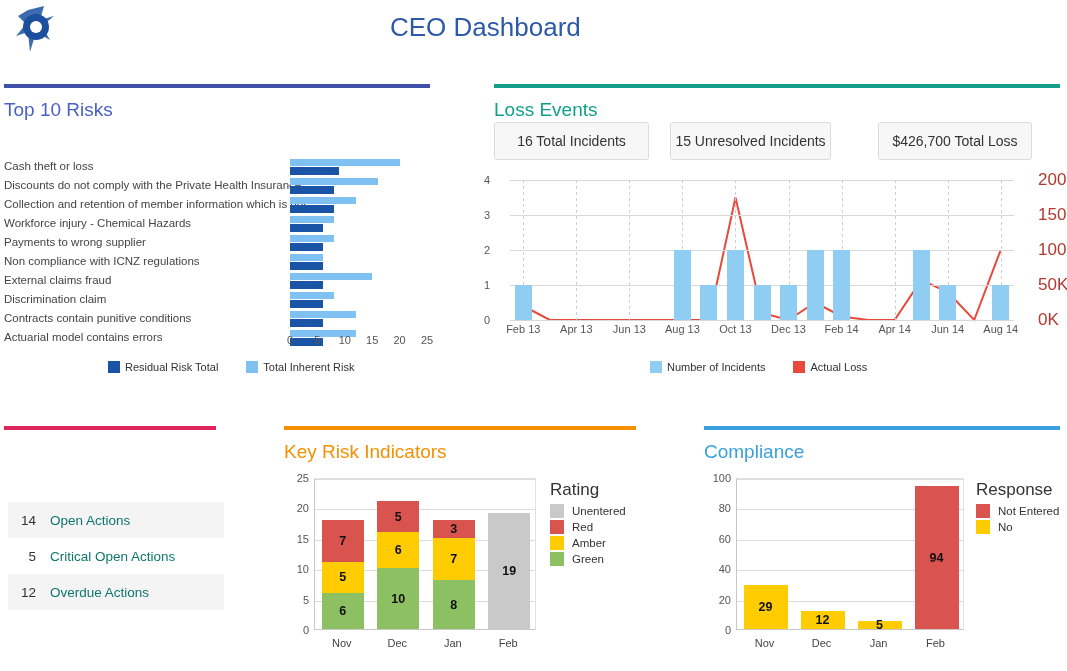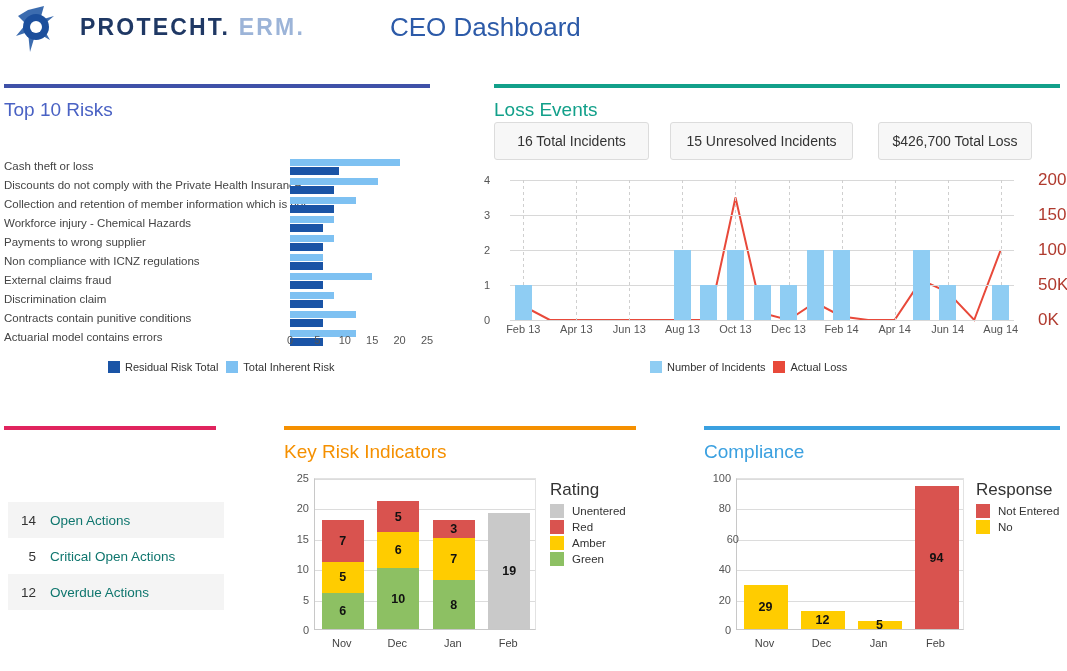--- a/index.html
+++ b/index.html
@@ -37,32 +37,32 @@
   .risk-label { position: absolute; left: 0; top: 2px; font-size: 11.5px; color: #444;
                 white-space: nowrap; }
   .risk-bars { position: absolute; left: 286px; top: 1px; width: 140px; height: 17px; }
   .bar-inherent { position: absolute; left: 0; top: 0px; height: 7px; background: #7ec1f2; }
   .bar-residual { position: absolute; left: 0; top: 8px; height: 8px; background: #1a54a6; }
   .risk-axis { position: absolute; left: 286px; top: 250px; width: 142px; height: 16px; }
   .risk-axis span { position: absolute; font-size: 11px; color: #555; transform: translateX(-50%); }
   .legend { position: absolute; font-size: 11px; color: #333; }
   .legend .sw { display: inline-block; width: 12px; height: 12px; vertical-align: -2px;
                 margin-right: 5px; }
-  .legend .it { margin-right: 8px; white-space: nowrap; }
+  .legend .it { margin-right: 28px; white-space: nowrap; }
 
   
   #p-loss { left: 494px; top: 84px; width: 566px; }
   #p-loss .rule { background: #12a08a; }
   #p-loss .panel-title { color: #12a08a; }
   .kpi-row { position: absolute; left: 0; top: 38px; width: 566px; height: 38px; }
   .kpi { position: absolute; height: 38px; border: 1px solid #dcdcdc; background: #f7f7f7;
          border-radius: 3px; font-size: 14px; color: #333; display: flex; align-items: center;
          justify-content: center; }
   #kpi0 { left: 0px;   width: 155px; }
-  #kpi1 { left: 176px; width: 183px; }
+  #kpi1 { left: 176px; width: 161px; }
   #kpi2 { left: 384px; width: 154px; }
 
   .loss-chart { position: absolute; left: 0; top: 96px; width: 566px; height: 165px; }
   .lc-plot { position: absolute; left: 16px; top: 0px; width: 504px; height: 140px; }
   .lc-gridline { position: absolute; left: 0; width: 100%; height: 1px; background: #d8d8d8; }
   .lc-vgrid { position: absolute; top: 0; width: 1px; height: 100%;
               background: repeating-linear-gradient(to bottom,#cfcfcf 0 3px,transparent 3px 6px); }
   .lc-bar { position: absolute; bottom: 0; width: 17px; background: #8fcdf3; }
   .lc-ytick { position: absolute; right: 524px; font-size: 11px; color: #555;
               transform: translateY(-50%); width: 14px; text-align: right; }
@@ -111,24 +111,20 @@
 <body>
 
 <div id="app">
 
   <div class="header">
     <svg class="logo-mark" viewBox="0 0 58 52">
       <path d="M14 4 L30 0 L26 14 L40 10 L28 20 L36 34 L22 26 L16 46 L14 26 L2 30 L12 18 L4 10 Z" fill="#2b5fa8" opacity="0.92"></path>
       <circle cx="22" cy="21" r="13" fill="#1c4f9c"></circle>
       <circle cx="22" cy="21" r="6" fill="#ffffff"></circle>
     </svg>
-    <div class="brand">
-      <span class="p1">PROTECHT.</span>
-      <span class="p2">ERM.</span>
-    </div>
     <div class="dash-title">CEO Dashboard</div>
   </div>
 
   <div class="panel" id="p-risks">
     <div class="rule" style="background: rgb(63, 81, 168);"></div>
     <div class="panel-title">Top 10 Risks</div>
     <div class="risk-rows" id="risk-rows">
         <div class="risk-row">
           <div class="risk-label">Cash theft or loss</div>
           <div class="risk-bars">
@@ -373,21 +369,21 @@
           <div class="cc-col" style="left: 120.5px; width: 44px; height: 152px;">
             <div class="cc-seg" style="bottom: 0px; height: 7.6px; background: rgb(255, 204, 0);">5</div>
           </div>
           <div class="cc-col" style="left: 177.5px; width: 44px; height: 152px;">
             <div class="cc-seg" style="bottom: 0px; height: 142.88px; background: rgb(217, 83, 79);">94</div>
           </div>
         </div>
         <div class="cc-ytick" style="top: 152px; left: 0px; width: 27px;">0</div>
         <div class="cc-ytick" style="top: 121.6px; left: 0px; width: 27px;">20</div>
         <div class="cc-ytick" style="top: 91.2px; left: 0px; width: 27px;">40</div>
-        <div class="cc-ytick" style="top: 60.8px; left: 8px; width: 27px;">60</div>
+        <div class="cc-ytick" style="top: 60.8px; left: 0px; width: 27px;">60</div>
         <div class="cc-ytick" style="top: 30.4px; left: 0px; width: 27px;">80</div>
         <div class="cc-ytick" style="top: 0px; left: 0px; width: 27px;">100</div>
         <div class="cc-xtick" style="left: 60.5px; top: 159px;">Nov</div>
         <div class="cc-xtick" style="left: 117.5px; top: 159px;">Dec</div>
         <div class="cc-xtick" style="left: 174.5px; top: 159px;">Jan</div>
         <div class="cc-xtick" style="left: 231.5px; top: 159px;">Feb</div>
         <div class="cc-legend" style="left: 272px; top: 2px;">
           <div class="lt">Response</div>
           <div class="li">
             <span class="sw" style="background: rgb(217, 83, 79);"></span>

